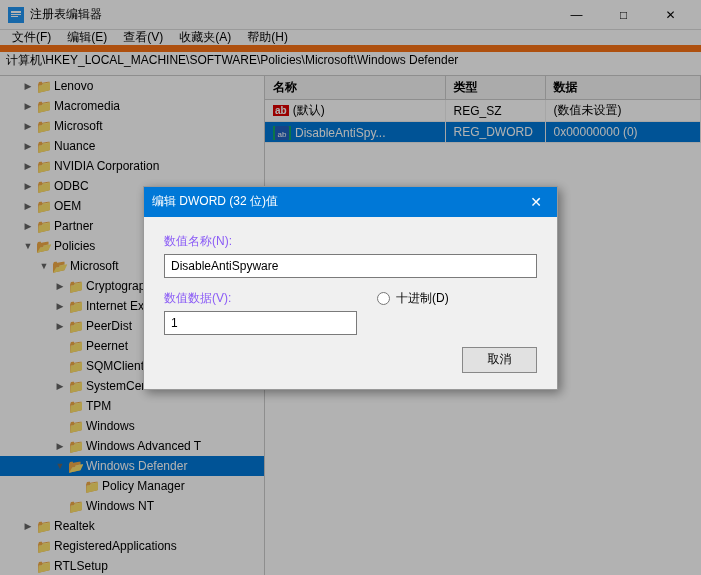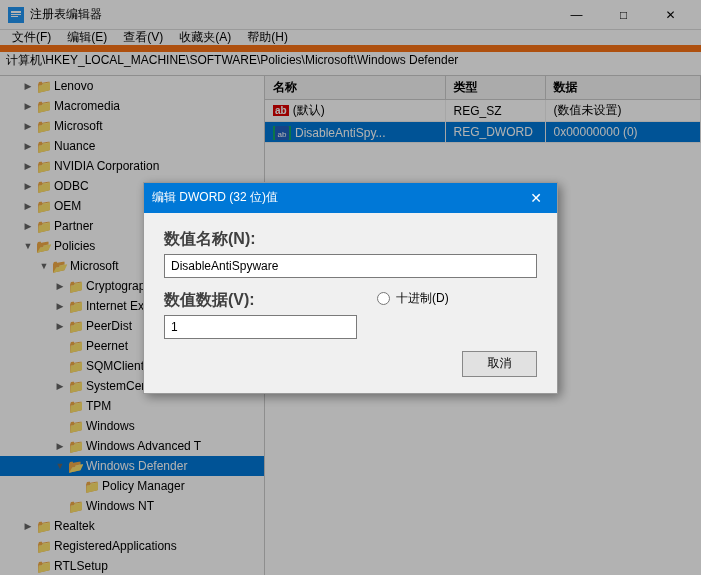--- a/index.html
+++ b/index.html
@@ -212,24 +212,23 @@
       font-size: 14px;
       display: flex;
       align-items: center;
       justify-content: center;
     }
 
     .dialog-body {
       padding: 16px 20px;
     }
     .dialog-label {
-      font-size: 16px;
-      color: #404040;
+      font-size: 12px;
+      color: #8b5cf6;
       margin-bottom: 4px;
-      font-weight: bold;
     }
     .dialog-input {
       width: 100%;
       height: 24px;
       border: 1px solid #7a7a7a;
       padding: 2px 6px;
       font-size: 12px;
       background: #fff;
       margin-bottom: 12px;
       outline: none;

